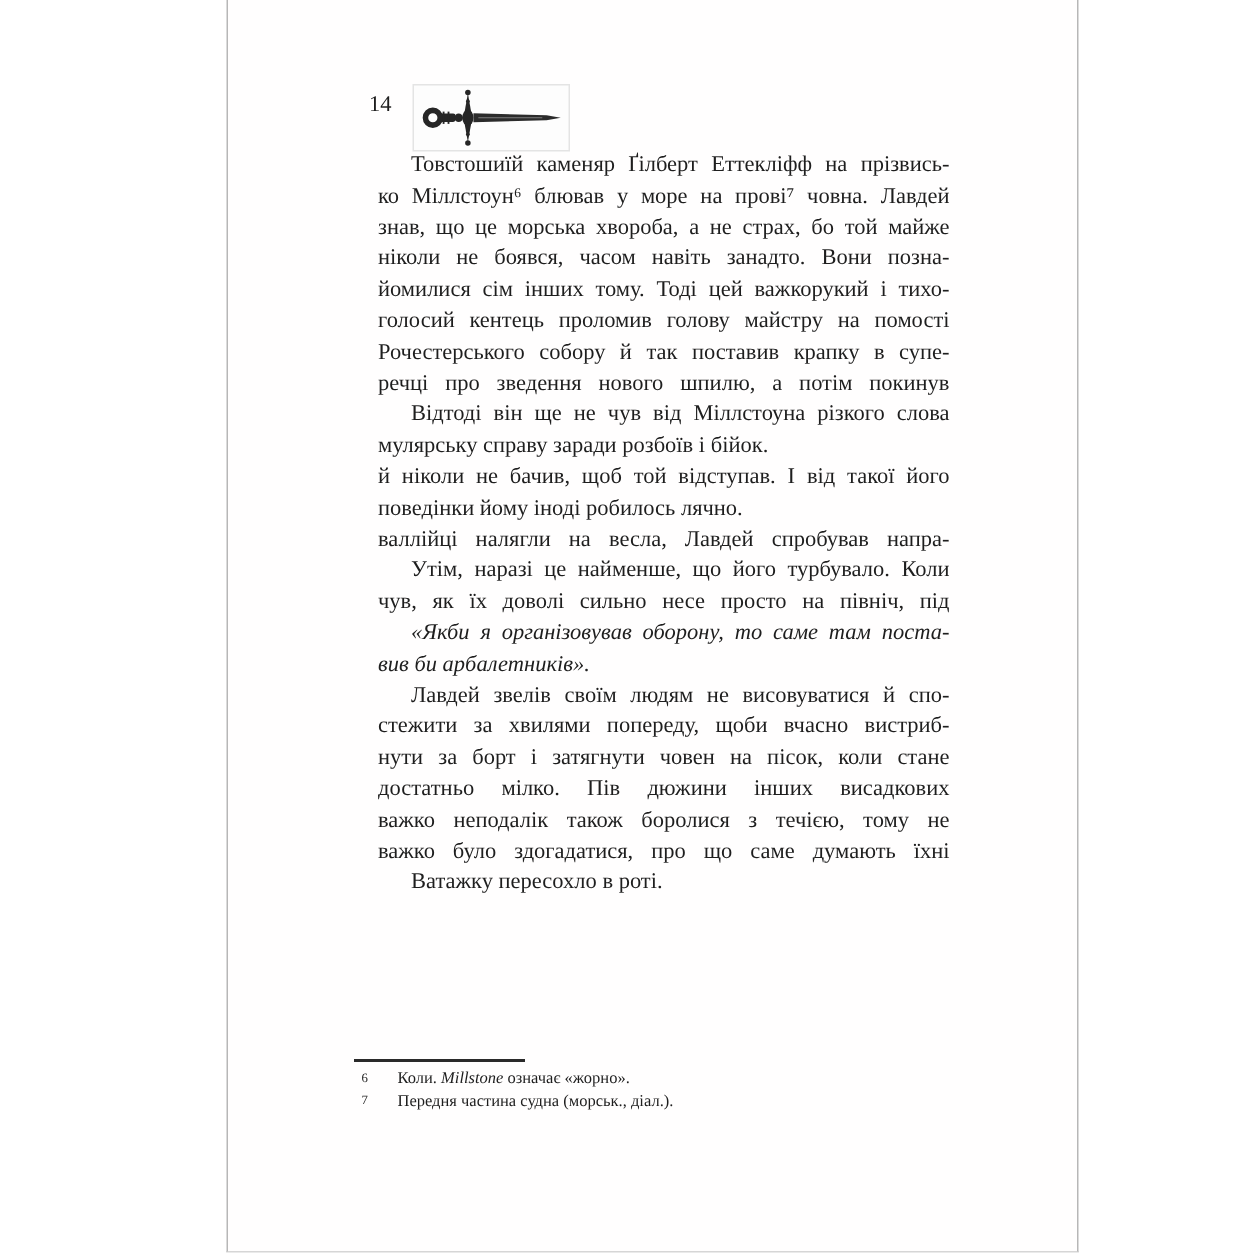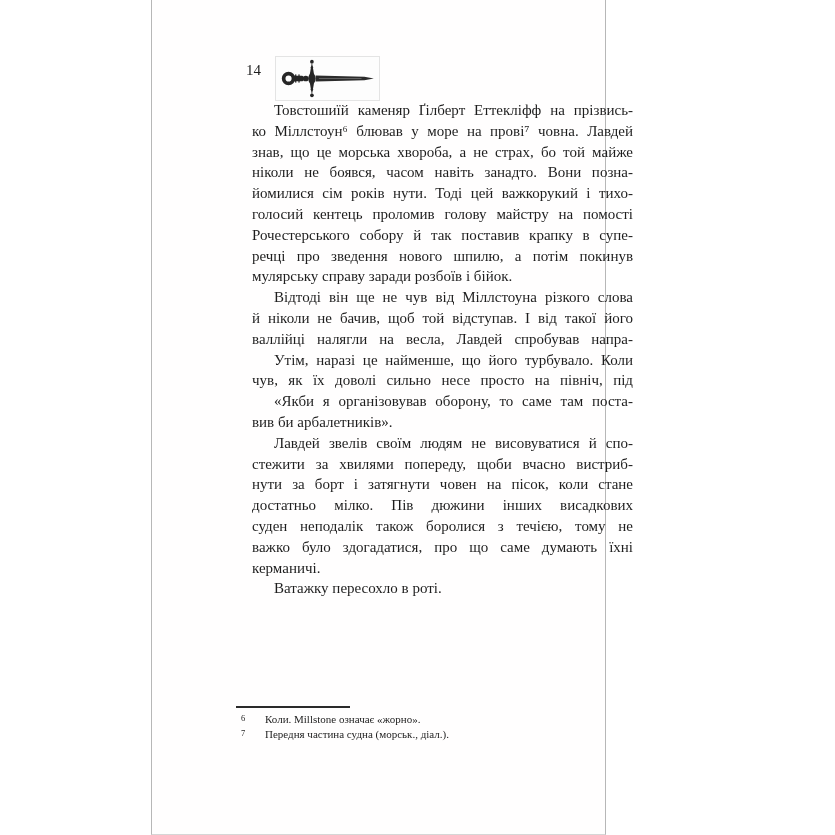--- a/index.html
+++ b/index.html
@@ -14,21 +14,21 @@
     width: 835px;
     height: 835px;
     background: #ffffff;
     font-family: "Liberation Serif", "DejaVu Serif", serif;
     overflow: hidden;
   }
   .page {
     position: absolute;
     left: 151px;
     top: 0;
-    width: 455px;
+    width: 568px;
     height: 835px;
     box-sizing: border-box;
     background: var(--page-bg);
     border-left: 1px solid var(--page-border);
     border-right: 1px solid var(--page-border);
     border-bottom: 1px solid #d6d6d6;
   }
   .page-number {
     position: absolute;
     left: 94px;
@@ -58,21 +58,21 @@
     color: var(--ink);
     margin-left: 20px;
   }
   .pline {
     text-align: justify;
     text-align-last: justify;
     white-space: normal;
   }
   .pline.last { text-align-last: left; }
   .pline.first { text-indent: 22px; }
-  .pline.italic { }
+  .pline.italic { font-style: italic; }
   .footnote-sep {
     position: absolute;
     left: 84px;
     top: 706px;
     width: 114px;
     height: 2px;
     background: var(--sep);
   }
   .footnotes {
     position: absolute;
@@ -86,21 +86,21 @@
   .footnote {
     position: relative;
     padding-left: 33px;
   }
   .fn-marker {
     position: absolute;
     left: 9px;
     top: -1px;
     font-size: 8.5px;
   }
-  .fn-italic { }
+  .fn-italic { font-style: italic; }
 </style>
 </head>
 <body>
 
 <div class="page">
 
   <span class="page-number">14</span>
 
   <div class="ornament-box">
     <svg width="99" height="41" viewBox="0 0 230 100" xmlns="http://www.w3.org/2000/svg">
@@ -123,39 +123,39 @@
       <path d="M86,42.5 L205,46 L228,50 L205,54 L86,57.5 Z" fill="#2b2b2b"></path>
       <line x1="94" y1="50" x2="198" y2="50" stroke="#8a8a8a" stroke-width="1.4"></line>
     </svg>
   </div>
 
   <div class="text-block" id="text-block">
       <div class="pline first">Товстошиїй каменяр Ґілберт Еттекліфф на прізвись-</div>
       <div class="pline">ко Міллстоун⁶ блював у море на прові⁷ човна. Лавдей</div>
       <div class="pline">знав, що це морська хвороба, а не страх, бо той майже</div>
       <div class="pline">ніколи не боявся, часом навіть занадто. Вони позна-</div>
-      <div class="pline">йомилися сім років нути. Тоді цей важкорукий і тихо-</div>
+      <div class="pline">йомилися сім інших тому. Тоді цей важкорукий і тихо-</div>
       <div class="pline">голосий кентець проломив голову майстру на помості</div>
       <div class="pline">Рочестерського собору й так поставив крапку в супе-</div>
       <div class="pline">речці про зведення нового шпилю, а потім покинув</div>
+      <div class="pline first">Відтоді він ще не чув від Міллстоуна різкого слова</div>
       <div class="pline last">мулярську справу заради розбоїв і бійок.</div>
-      <div class="pline first">Відтоді він ще не чув від Міллстоуна різкого слова</div>
       <div class="pline">й ніколи не бачив, щоб той відступав. І від такої його</div>
+      <div class="pline last">поведінки йому іноді робилось лячно.</div>
       <div class="pline">валлійці налягли на весла, Лавдей спробував напра-</div>
       <div class="pline first">Утім, наразі це найменше, що його турбувало. Коли</div>
       <div class="pline">чув, як їх доволі сильно несе просто на північ, під</div>
       <div class="pline first italic">«Якби я організовував оборону, то саме там поста-</div>
       <div class="pline last italic">вив би арбалетників».</div>
       <div class="pline first">Лавдей звелів своїм людям не висовуватися й спо-</div>
       <div class="pline">стежити за хвилями попереду, щоби вчасно вистриб-</div>
       <div class="pline">нути за борт і затягнути човен на пісок, коли стане</div>
       <div class="pline">достатньо мілко. Пів дюжини інших висадкових</div>
-      <div class="pline">суден неподалік також боролися з течією, тому не</div>
+      <div class="pline">важко неподалік також боролися з течією, тому не</div>
       <div class="pline">важко було здогадатися, про що саме думають їхні</div>
-      <div class="pline last">керманичі.</div>
       <div class="pline first last">Ватажку пересохло в роті.</div>
     </div>
 
   <div class="footnote-sep"></div>
 
   <div class="footnotes" id="footnotes">
       <div class="footnote"><span class="fn-marker">6</span><span>Коли. </span><span class="fn-italic">Millstone</span><span> означає «жорно».</span></div>
       <div class="footnote"><span class="fn-marker">7</span><span>Передня частина судна (морськ., діал.).</span></div>
     </div>
 

